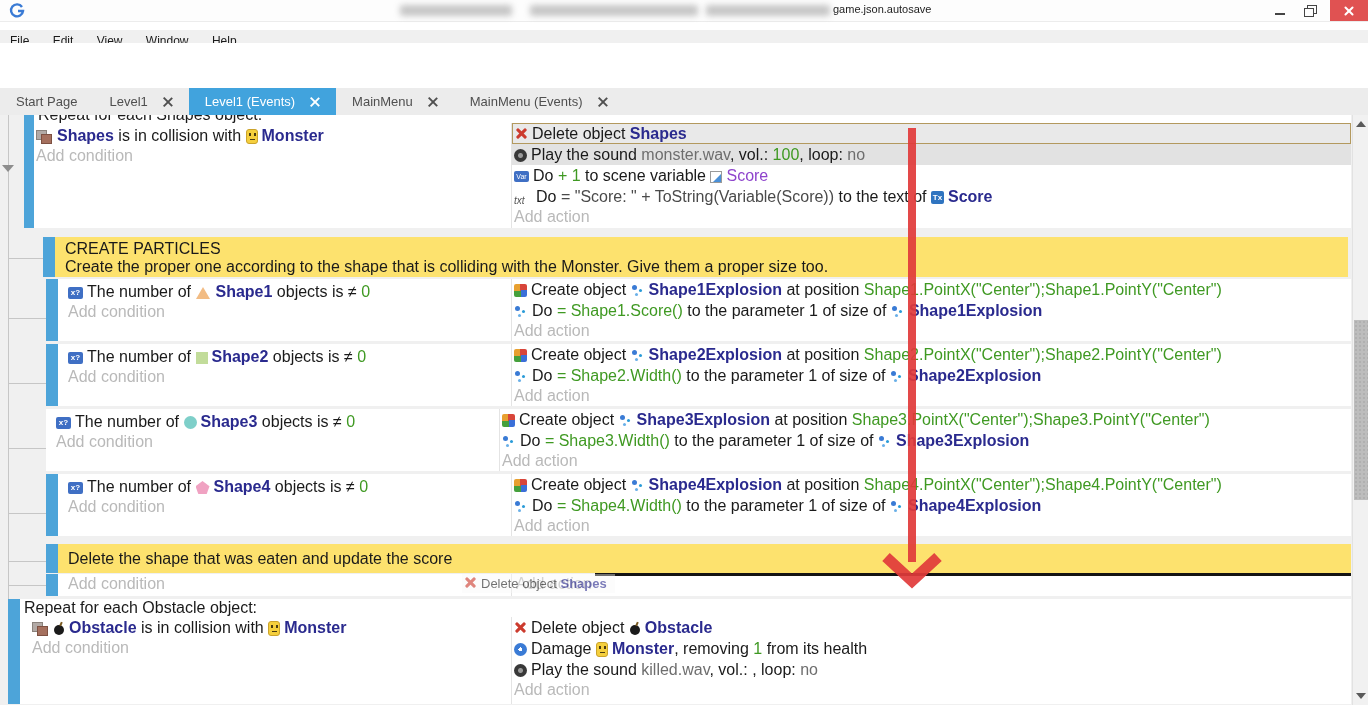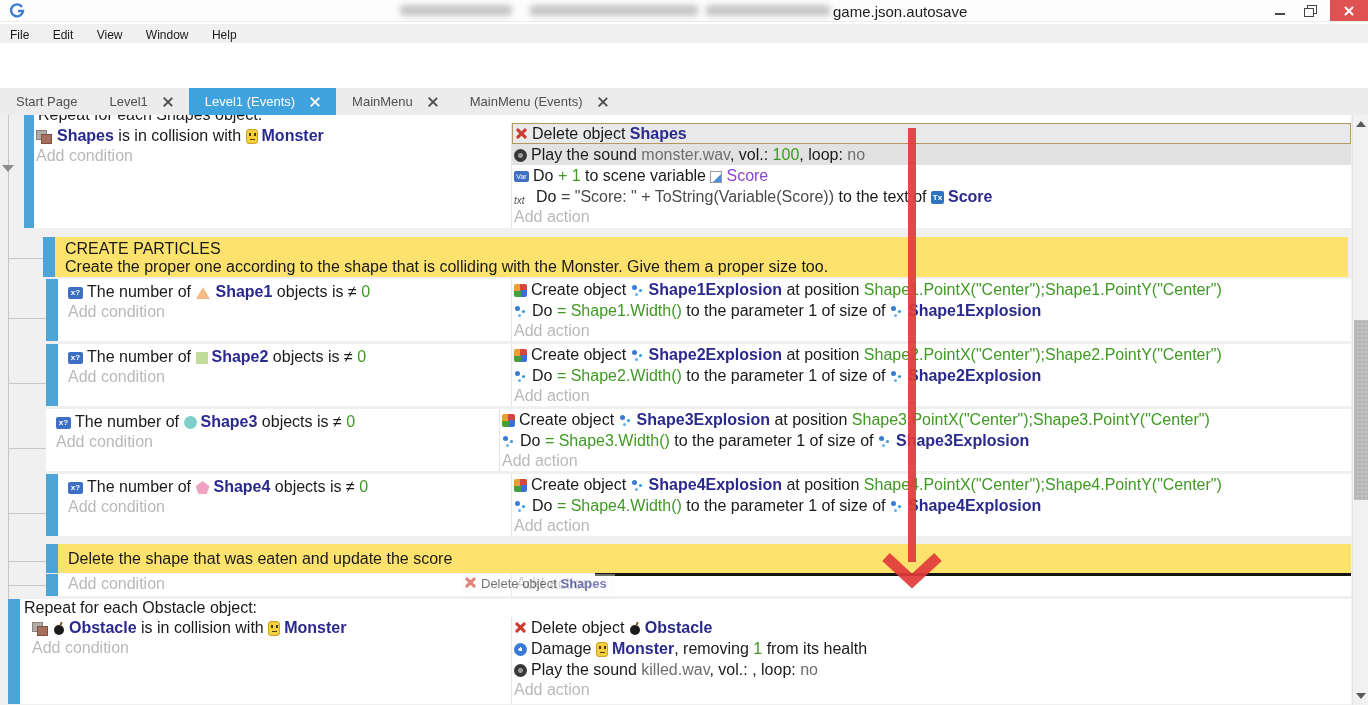--- a/index.html
+++ b/index.html
@@ -3,34 +3,34 @@
 <meta charset="utf-8">
 <style>
   html,body{margin:0;padding:0;width:1368px;height:705px;overflow:hidden;background:#fff;
     font-family:"Liberation Sans",sans-serif;-webkit-font-smoothing:antialiased;}
   *{box-sizing:border-box;}
 
   
   .titlebar{position:absolute;left:0;top:0;width:1368px;height:22px;background:#fdfdfd;border-bottom:1px solid #ececec;}
   .logo{position:absolute;left:9px;top:3px;width:16px;height:16px;}
   .blurblob{position:absolute;top:5px;height:11px;background:#8f8f8f;filter:blur(3px);border-radius:2px;opacity:.5;}
-  .title-text{position:absolute;left:833px;top:3px;font-size:15px;color:#1c1c1c;}
+  .title-text{position:absolute;left:833px;top:3px;font-size:11px;color:#1c1c1c;}
   .wb{position:absolute;top:0;height:21px;width:28px;color:#333;}
   .wb-min{left:1266px;}
   .wb-min::before{content:"";position:absolute;left:9px;top:13px;width:10px;height:2px;background:#444;}
   .wb-restore{left:1296px;}
   .wb-restore::before{content:"";position:absolute;left:11px;top:5px;width:8px;height:7px;border:1px solid #444;background:#fdfdfd;}
   .wb-restore::after{content:"";position:absolute;left:8px;top:8px;width:8px;height:7px;border:1px solid #444;background:#fdfdfd;}
   .wb-close{left:1330px;width:38px;background:#e05252;}
   .wb-close::before,.wb-close::after{content:"";position:absolute;left:18px;top:5px;width:2px;height:12px;background:#fff;border-radius:1px;}
   .wb-close::before{transform:rotate(45deg);}
   .wb-close::after{transform:rotate(-45deg);}
 
   
-  .menubar{position:absolute;left:0;top:24px;width:1368px;height:21px;background:#f0f0f0;font-size:12px;color:#1a1a1a;}
+  .menubar{position:absolute;left:0;top:30px;width:1368px;height:21px;background:#f0f0f0;font-size:12px;color:#1a1a1a;}
   .menubar span{display:inline-block;padding:4px 10px 0 10px;}
 
   
   .toolbar{position:absolute;left:0;top:43px;width:1368px;height:45px;background:#fff;}
   .tbi{position:absolute;top:49px;width:30px;height:30px;}
   .tb-right{position:absolute;right:6px;top:49px;display:flex;align-items:center;gap:7px;height:30px;}
   .tb-right .tbi2{position:static;width:30px;height:30px;}
   .tbsep{width:1px;height:32px;background:#d8d8d8;margin:0 3px;}
 
   
@@ -329,21 +329,21 @@
     <div class="event" style="margin-left:46px;width:1305px;height:62px;margin-bottom:3px;">
       <div class="bar" style="width:12px;"></div>
       <div class="ev-content">
           <div class="ev-body">
         <div class="cond-col" style="width:454px;padding-left:8px;">
           <div class="crow"><span class="ic ic-count"></span><span class="tk-text">The number of </span><span class="ic ic-shape1"></span><span class="tk-obj">Shape1</span><span class="tk-text"> objects is ≠ </span><span class="tk-expr">0</span></div>
           <div class="addrow">Add condition</div>
         </div>
         <div class="act-col">
           <div class="arow"><span class="ic ic-create"></span><span class="tk-text">Create object </span><span class="ic ic-particles"></span><span class="tk-obj">Shape1Explosion</span><span class="tk-text"> at position </span><span class="tk-expr">Shape1.PointX("Center");Shape1.PointY("Center")</span></div>
-          <div class="arow"><span class="ic ic-particles"></span><span class="tk-text">Do </span><span class="tk-expr">= Shape1.Width()</span><span class="tk-text"> to the parameter 1 of size of </span><span class="ic ic-particles"></span><span class="tk-obj">Shape1Explosion</span></div>
+          <div class="arow"><span class="ic ic-particles"></span><span class="tk-text">Do </span><span class="tk-expr">= Shape1.Score()</span><span class="tk-text"> to the parameter 1 of size of </span><span class="ic ic-particles"></span><span class="tk-obj">Shape1Explosion</span></div>
           <div class="addrow">Add action</div>
         </div>
       </div>
         </div>
     </div>
 
     <div class="event" style="margin-left:46px;width:1305px;height:62px;margin-bottom:3px;">
       <div class="bar" style="width:12px;"></div>
       <div class="ev-content">
           <div class="ev-body">

